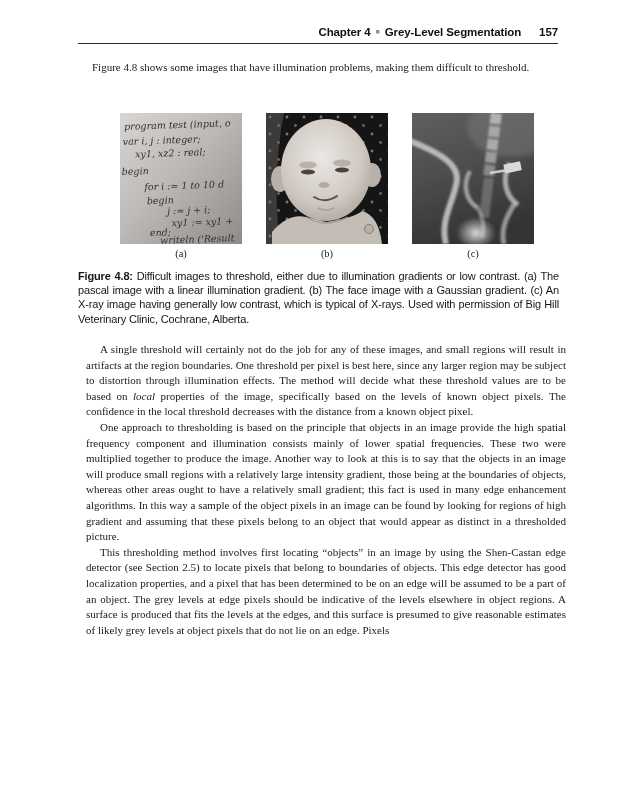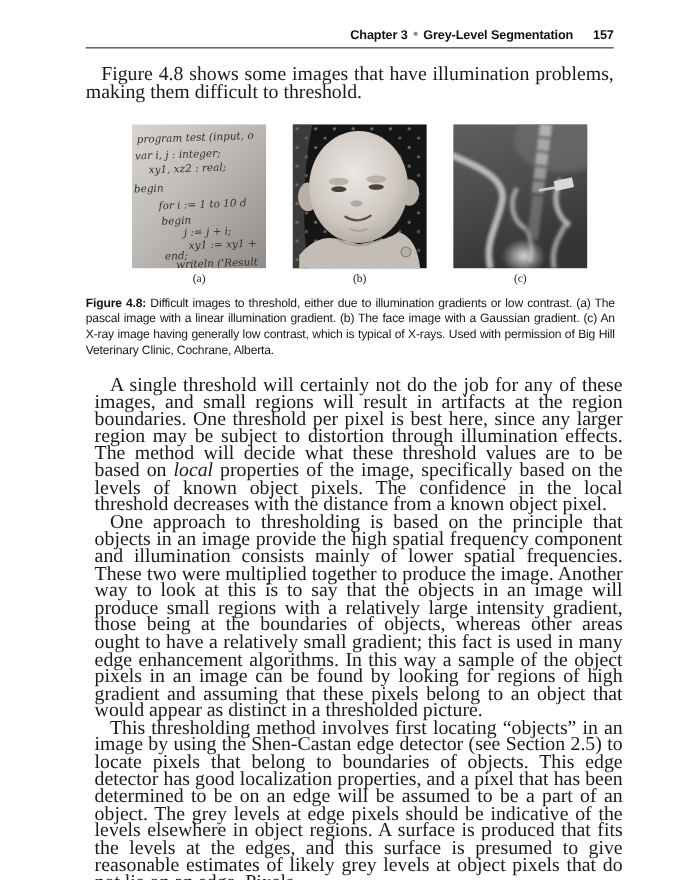--- a/index.html
+++ b/index.html
@@ -24,21 +24,21 @@
     color: #111;
   }
   .running-head .bullet {
     color: #8f8f8f; font-size: 7px; vertical-align: 2px;
     margin: 0 5px;
   }
   .running-head .pagenum { margin-left: 18px; }
 
   
   .serif-par {
-    font-size: 18px; line-height: 15.6px;
+    font-size: 11px; line-height: 15.6px;
     text-align: justify; text-indent: 14px;
     margin: 0;
   }
   .intro { position: absolute; left: 78px; top: 60px; width: 480px; }
 
   
   .figure-row {
     position: absolute; left: 120px; top: 113px; width: 414px;
     display: flex; gap: 24px;
   }
@@ -62,21 +62,21 @@
   .bodytext { position: absolute; left: 86px; top: 342px; width: 480px; }
   .bodytext p { margin: 0; }
   .bodytext i { font-style: italic; }
 </style>
 </head>
 <body>
 
 <div class="page">
 
   <div class="running-head">
-    <span>Chapter 3</span><span class="bullet">■</span><span>Grey-Level Segmentation</span><span class="pagenum">157</span>
+    <span>Chapter 4</span><span class="bullet">■</span><span>Grey-Level Segmentation</span><span class="pagenum">157</span>
   </div>
 
   <p class="serif-par intro">Figure 4.8 shows some images that have illumination problems, making them difficult to threshold.</p>
 
   <div class="figure-row">
 
     <figure>
       <svg class="panel" viewBox="0 0 122 131">
         <defs>
           <linearGradient id="paperGrad" x1="0" y1="0" x2="1" y2="1">

